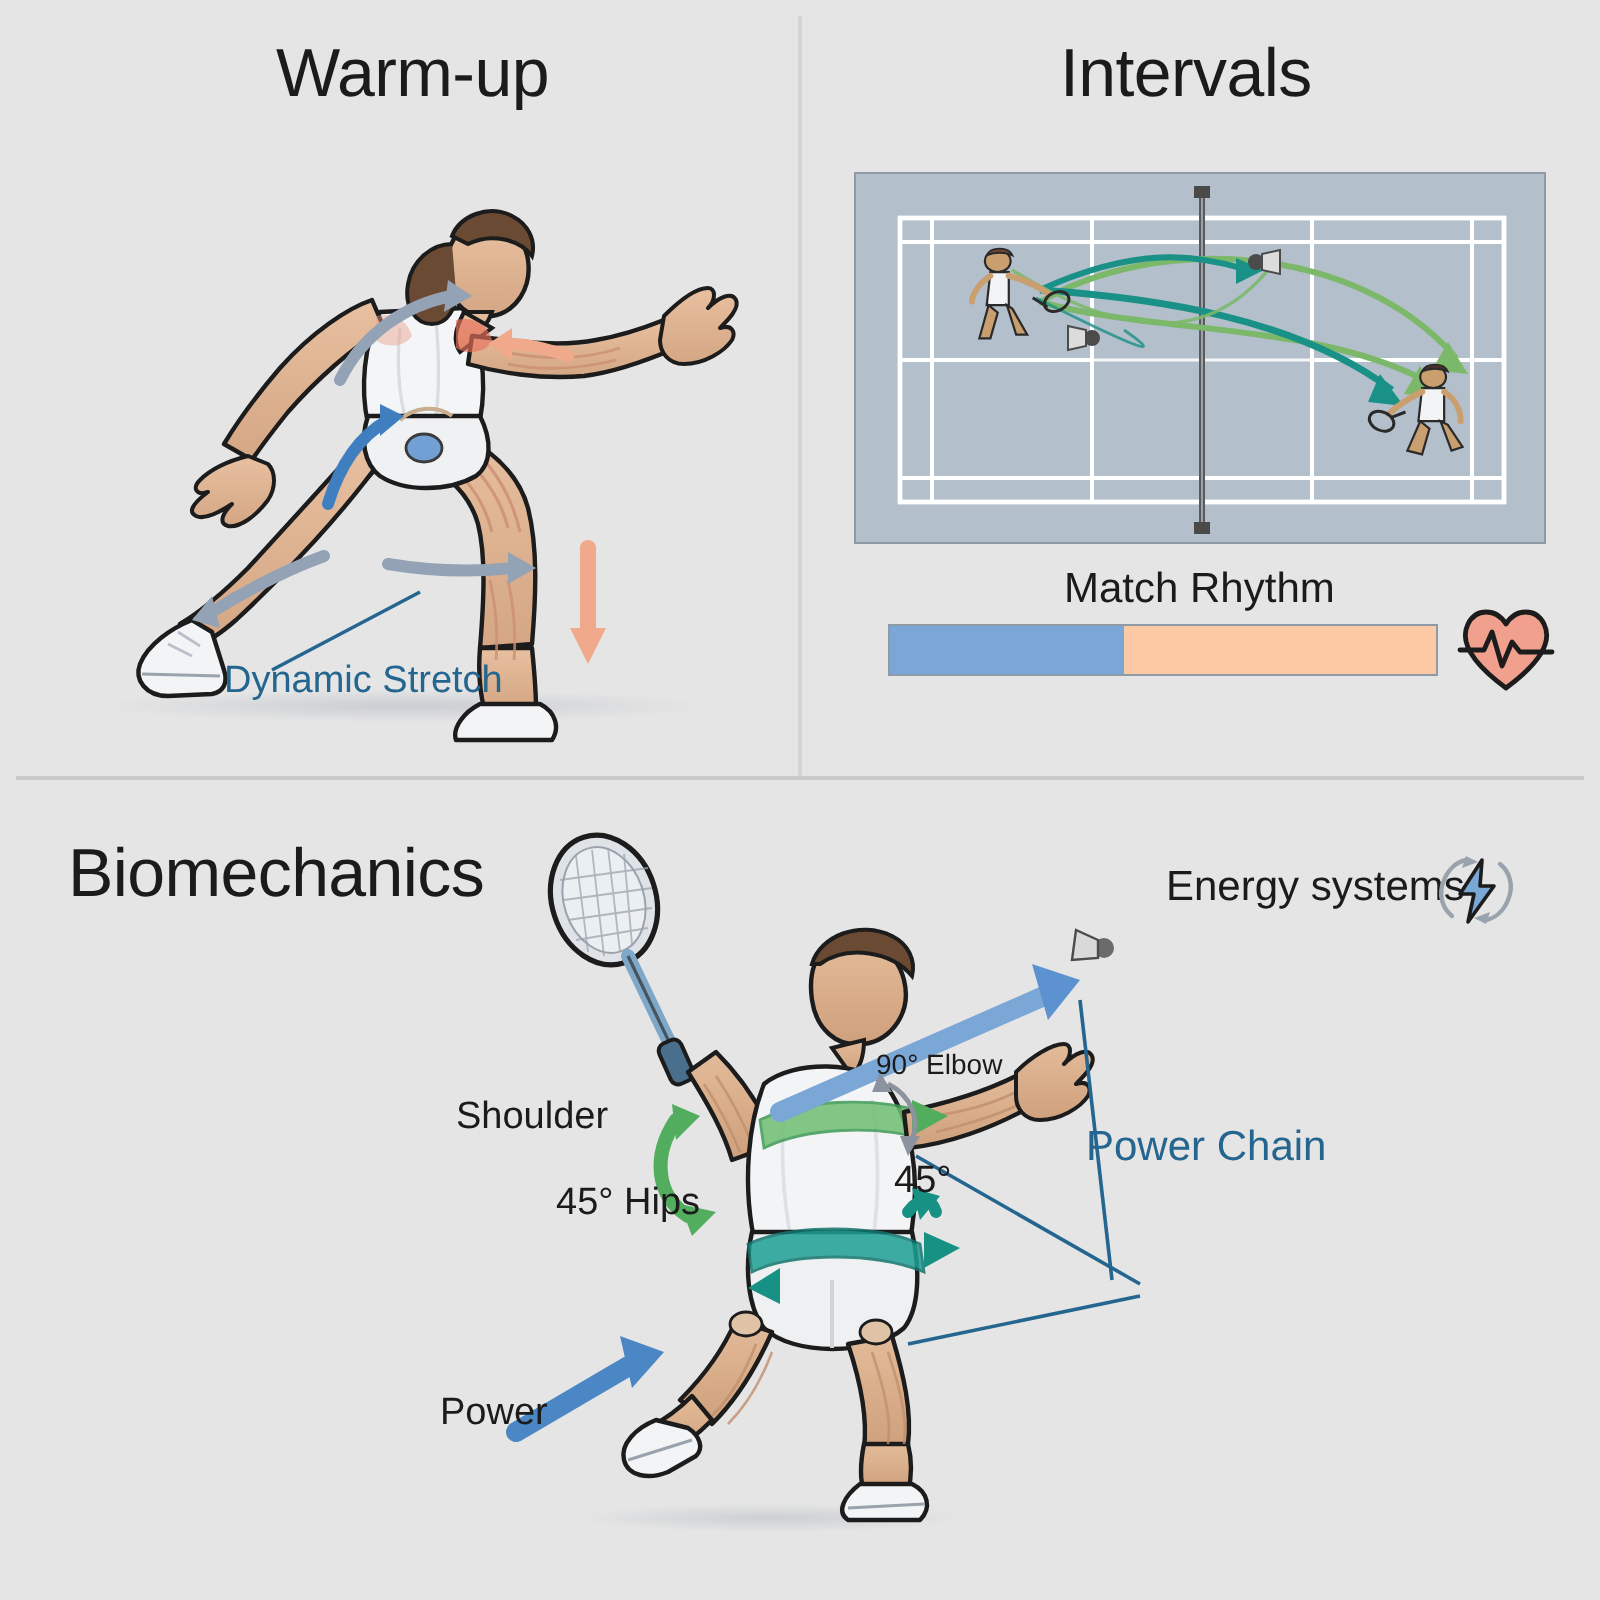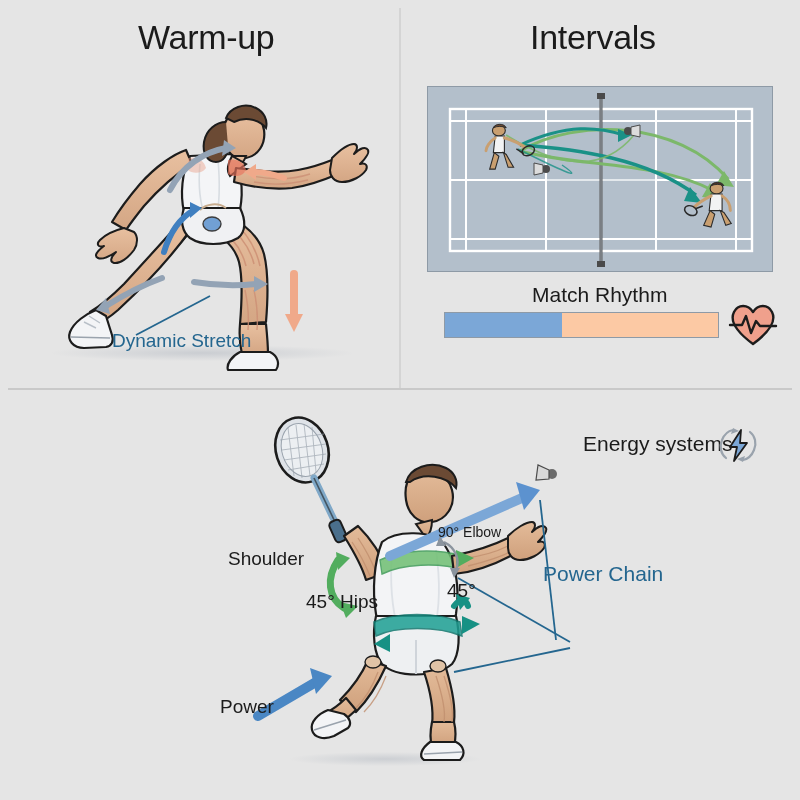--- a/index.html
+++ b/index.html
@@ -112,21 +112,21 @@
     left: 240px; top: 410px;
     width: 330px; height: 350px;
   }
   #biomech-shadow {
     position: absolute;
     left: 290px; top: 752px;
     width: 190px; height: 14px;
     background: radial-gradient(ellipse at center, rgba(140,150,165,0.28) 0%, rgba(140,150,165,0) 72%);
   }
   #lbl-shoulder   { left: 228px; top: 548px; font-size: 19px; }
-  #lbl-hips       { left: 278px; top: 591px; font-size: 19px; margin-left: 28px; }
+  #lbl-hips       { left: 278px; top: 591px; font-size: 19px; }
   #lbl-elbow      { left: 438px; top: 524px; font-size: 14px; text-align: right; }
   #lbl-angle45    { left: 447px; top: 580px; font-size: 19px; }
   #lbl-force      { left: 220px; top: 696px; font-size: 19px; }
   #lbl-power-chain{ left: 543px; top: 562px; font-size: 21px; }
   #lbl-energy     { left: 583px; top: 432px; font-size: 21px; }
   #energy-icon {
     position: absolute;
     left: 717px; top: 424px;
     width: 42px; height: 42px;
   }
@@ -307,20 +307,21 @@
   </div>
 
   <div id="heart-icon">
     <svg viewBox="0 0 50 48" width="50" height="48">
       <path d="M25 44 C6 30 2 20 6 12 C10 4 20 4 25 12 C30 4 40 4 44 12 C48 20 44 30 25 44 Z" fill="#f0a08c" stroke="#1c1c1c" stroke-width="2.4" stroke-linejoin="round"></path>
       <path d="M2 25 L14 25 L18 16 L23 33 L28 21 L32 26 L48 26" fill="none" stroke="#1c1c1c" stroke-width="2.4" stroke-linejoin="round" stroke-linecap="round"></path>
     </svg>
   </div>
 
 
+  <div class="panel-title" id="title-biomech">Biomechanics</div>
 
   <div id="biomech-shadow"></div>
 
   <div id="biomech-figure">
     <svg viewBox="0 0 330 350" width="330" height="350">
       <defs>
         <linearGradient id="skinM" x1="0" y1="0" x2="0" y2="1">
           <stop offset="0%" stop-color="#e3bb99"></stop>
             <stop offset="100%" stop-color="#cfa07c"></stop>
         </linearGradient>

